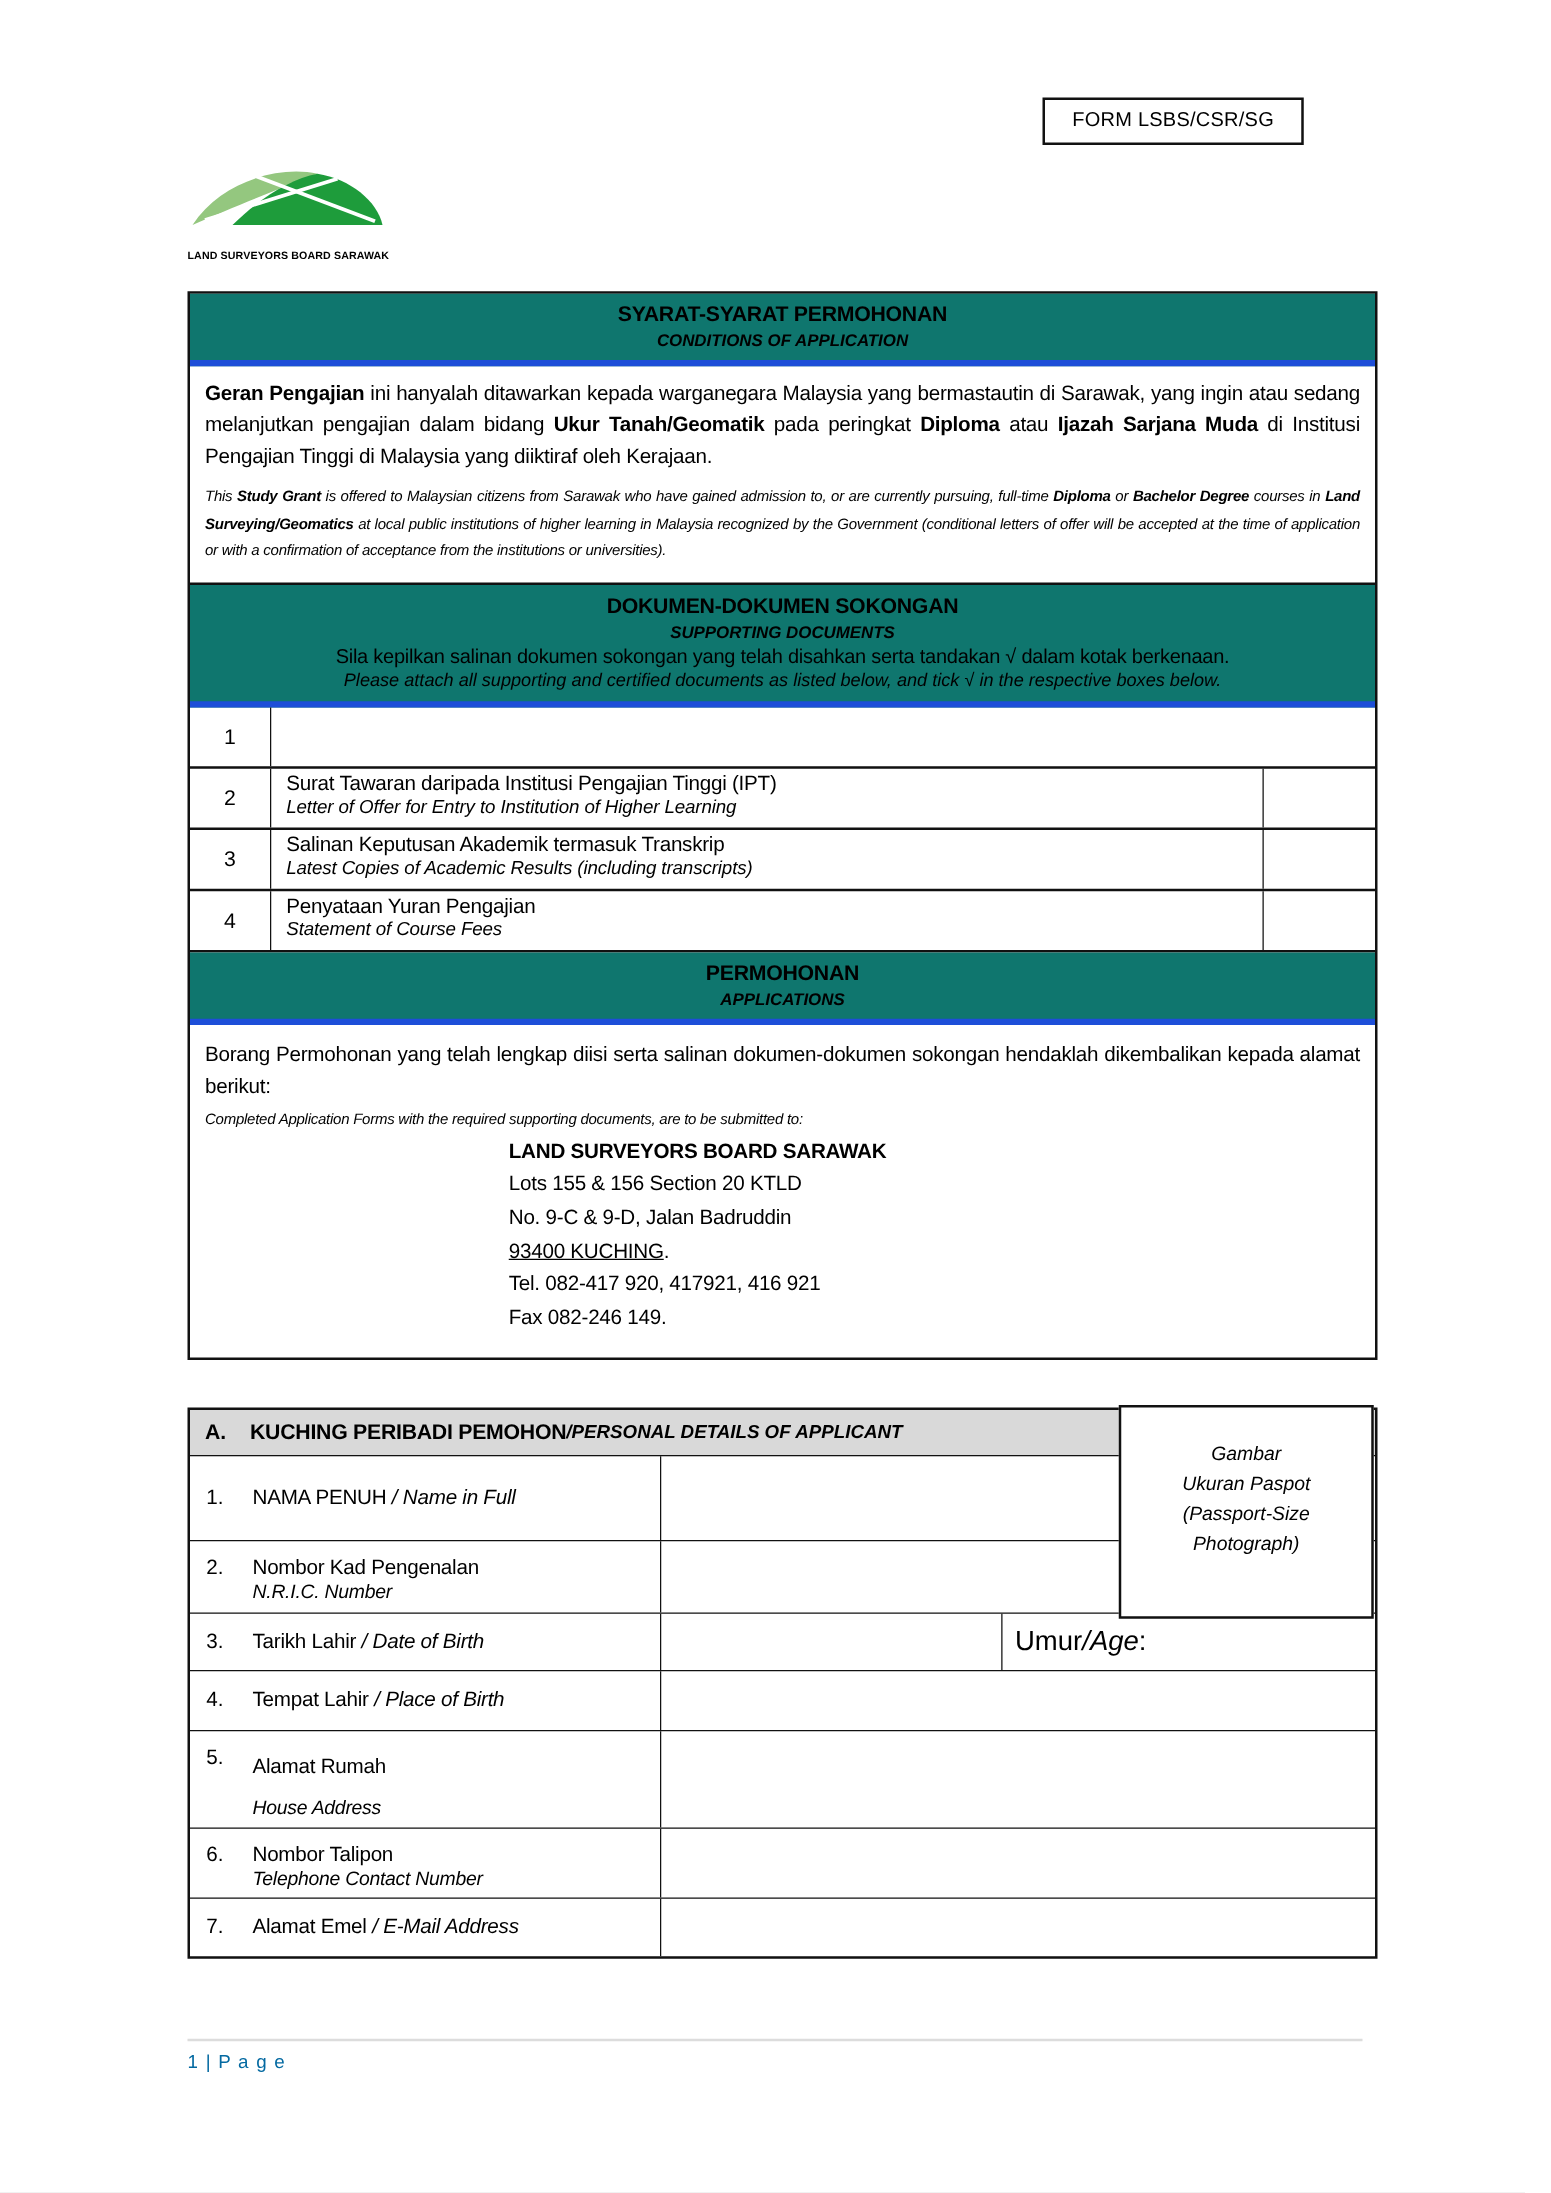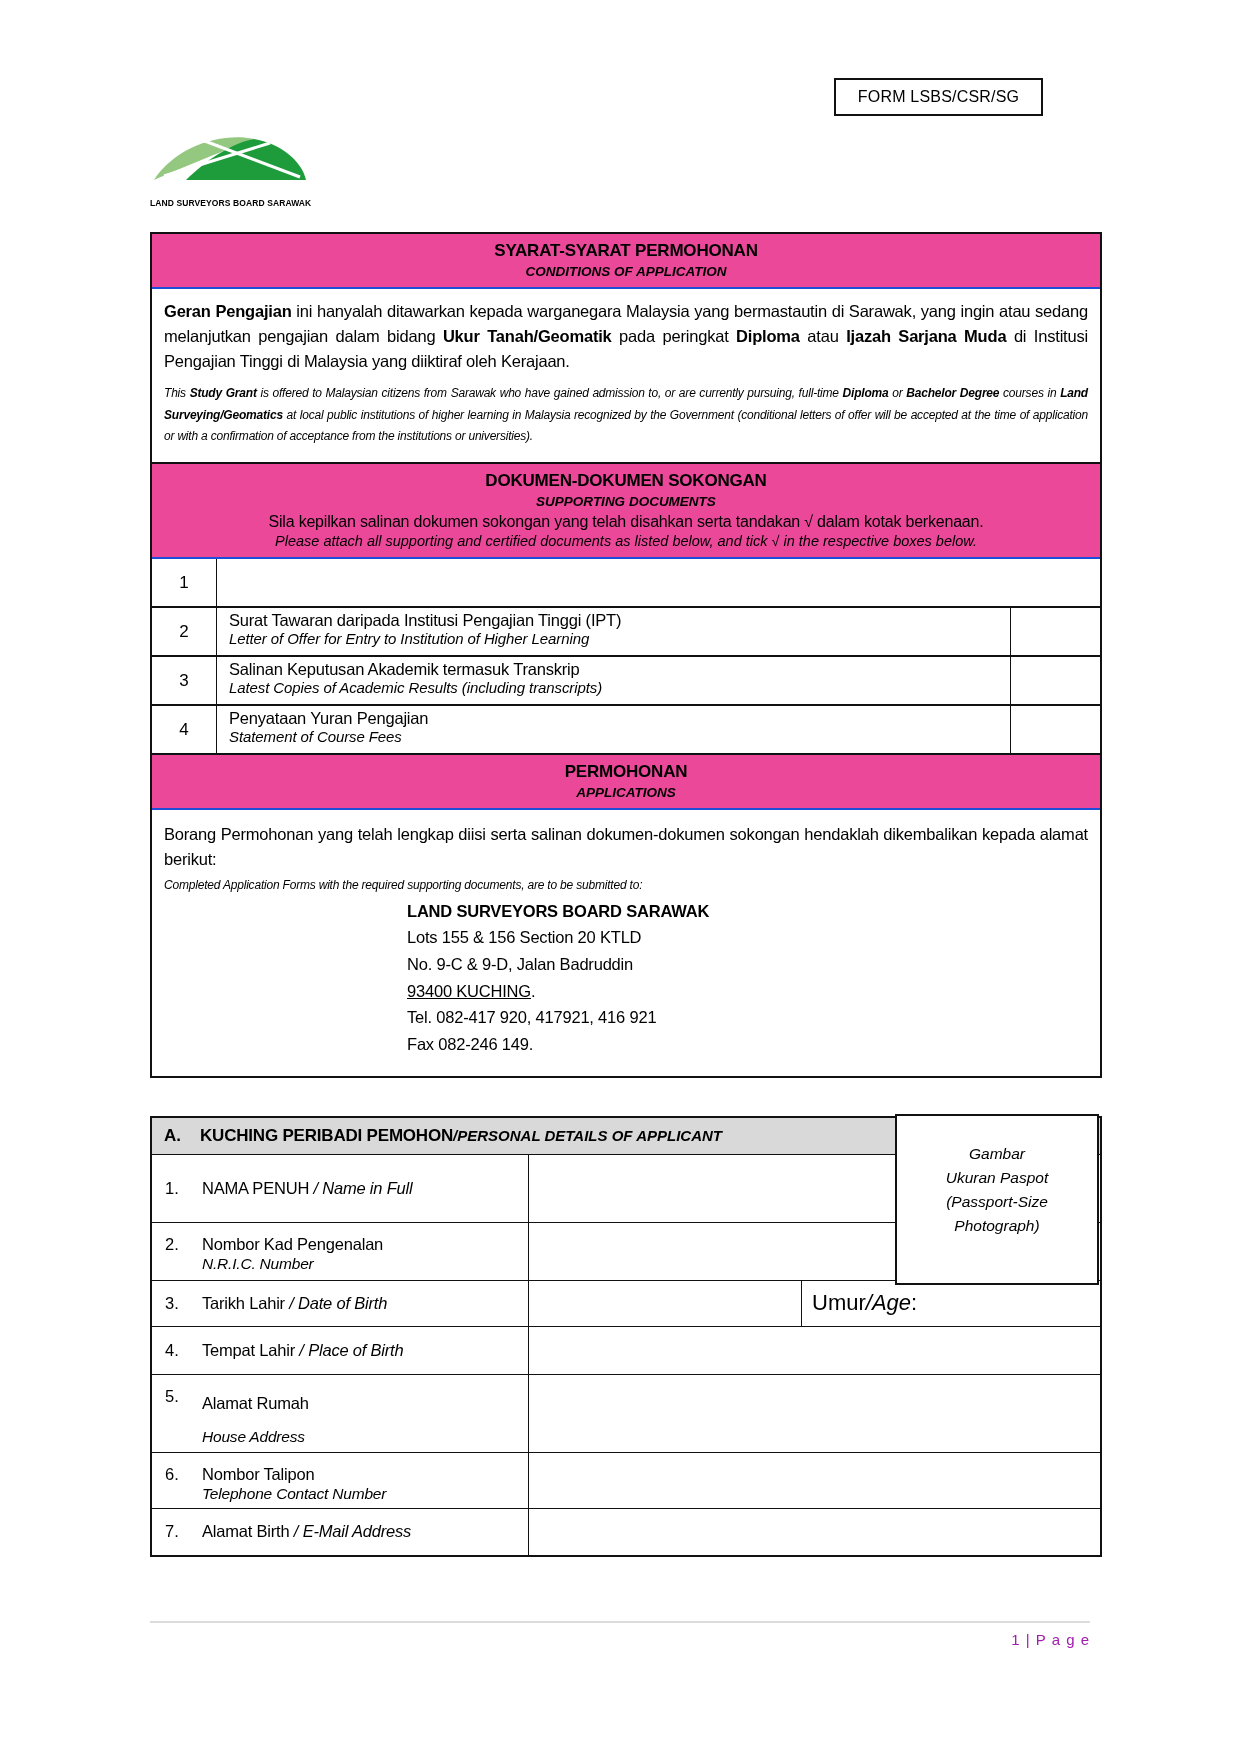--- a/index.html
+++ b/index.html
@@ -21,21 +21,21 @@
   .masthead { display:flex; margin-top:14px; }
   .logo-block { width:162px; margin-left:0; }
   .logo-caption { font-size:8.5px; font-weight:bold; letter-spacing:0.1px; margin-top:2px; white-space:nowrap; }
   .titles { margin-left:58px; padding-top:16px; }
   .t-line1 { font-size:24px; font-weight:bold; letter-spacing:-0.3px; }
   .t-line2 { font-size:28px; font-weight:bold; letter-spacing:-0.3px; margin-top:4px; }
   .t-en { font-style:italic; }
 
   
   .bigtable { margin-top:24px; border:2px solid #111; }
-  .hdr-peach { background:#ec4899; text-align:center; padding:7px 6px 8px 6px; border-bottom:2px solid #1d4ed8; }
+  .hdr-peach { background:#0f766e; text-align:center; padding:7px 6px 8px 6px; border-bottom:5px solid #1d4ed8; }
   .hdr-peach .h-my { font-size:17px; font-weight:bold; letter-spacing:-0.2px; }
   .hdr-peach .h-en { font-size:13.5px; font-weight:bold; font-style:italic; margin-top:3px; }
   .hdr-peach .h-note-my { font-size:16px; margin-top:4px; letter-spacing:-0.2px; }
   .hdr-peach .h-note-en { font-size:14.5px; font-style:italic; margin-top:2px; }
 
   .cond-body { padding:10px 12px 14px 12px; border-bottom:2px solid #111; }
   .para { font-size:16.5px; line-height:1.5; text-align:justify; letter-spacing:-0.2px; }
   .para-en { font-size:12px; font-style:italic; line-height:1.8; text-align:justify; margin-top:10px; letter-spacing:-0.2px; }
   .seg-b { font-weight:bold; }
 
@@ -81,21 +81,21 @@
   .photo-box {
     position:absolute; left:743px; top:-4px; width:204px; height:171px;
     background:#fff; border:2px solid #111; box-sizing:border-box; z-index:5;
     text-align:center; font-style:italic; font-size:15.5px; line-height:1.55;
     padding-top:26px;
   }
 
   
   .footer { margin-top:64px; }
   .footer-line { border-top:2px solid #DCDCDC; width:940px; }
-  .footer-text { text-align:right; margin-top:8px; margin-right:12px; font-size:15px; color:#a21caf; letter-spacing:1px; }
+  .footer-text { text-align:left; margin-top:8px; margin-right:24px; font-size:15px; color:#0369a1; letter-spacing:1px; }
 </style>
 </head>
 <body>
 
 <div class="page">
   <div class="content">
 
     <div class="form-code">
       <span>FORM LSBS/CSR/SG</span>
     </div>
@@ -244,21 +244,21 @@
         <div class="f-label pad-v">
           <span class="f-num">6.</span>
           <span class="f-text"><span>Nombor Talipon</span><br><span class="f-en2">Telephone Contact Number</span></span>
         </div>
         <div class="f-input"></div>
       </div>
 
       <div class="f-row h46">
         <div class="f-label center-v">
           <span class="f-num">7.</span>
-          <span class="f-text"><span>Alamat Birth</span><span class="f-en"> / </span><span class="f-en">E-Mail Address</span></span>
+          <span class="f-text"><span>Alamat Emel</span><span class="f-en"> / </span><span class="f-en">E-Mail Address</span></span>
         </div>
         <div class="f-input"></div>
       </div>
     </div>
 
     <div class="footer">
       <div class="footer-line"></div>
       <div class="footer-text">1 | P a g e</div>
     </div>
 

